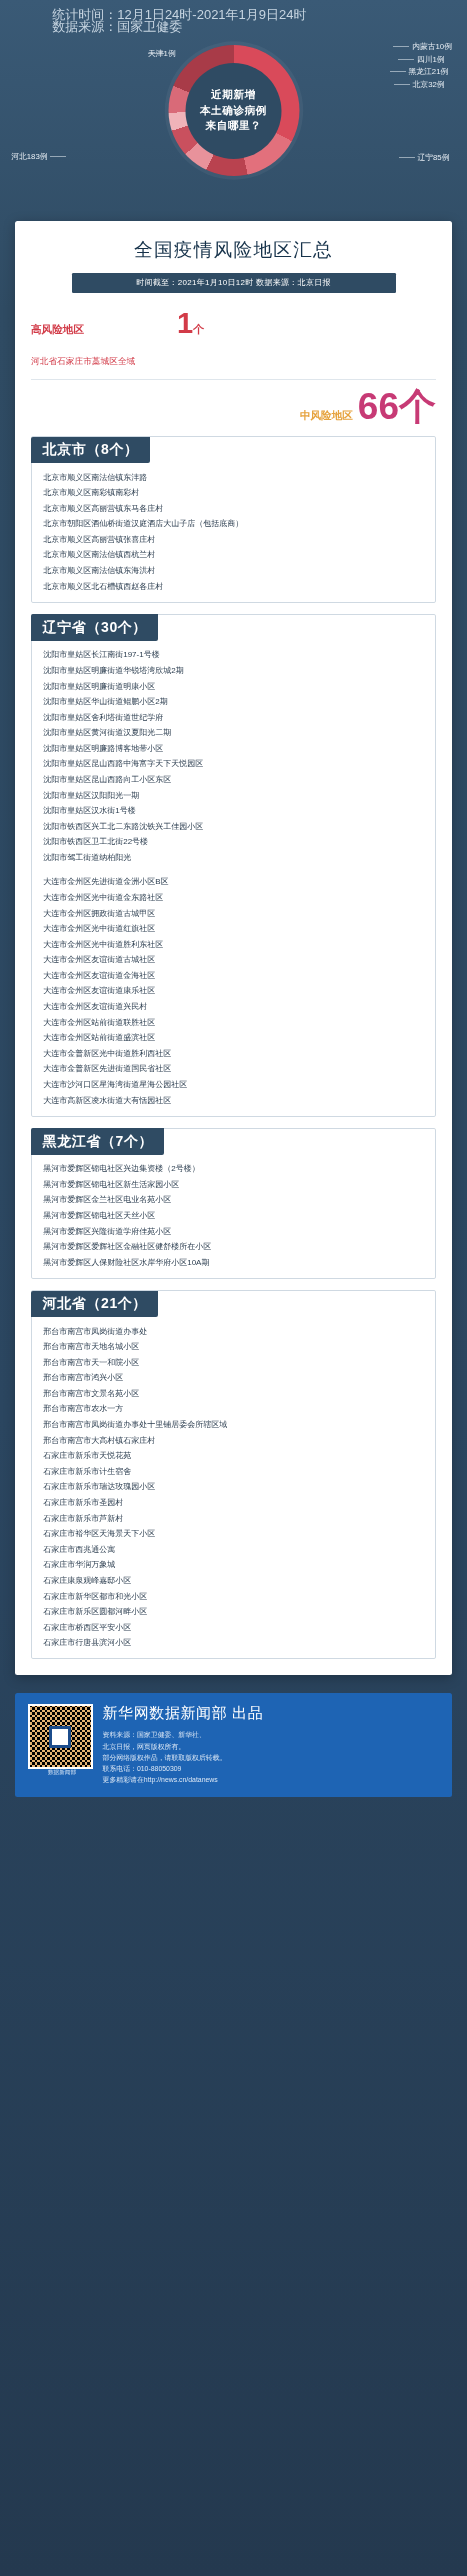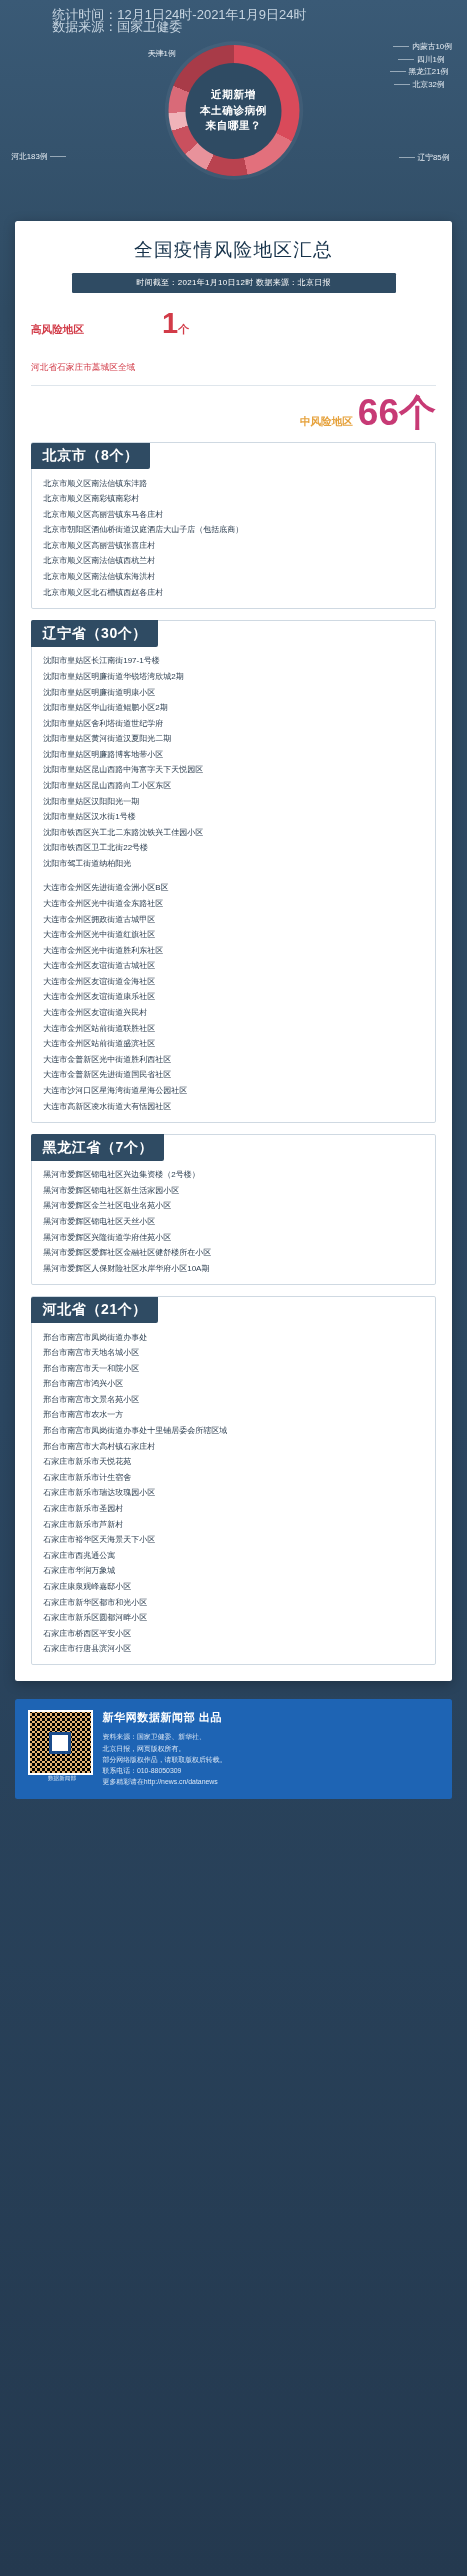--- a/index.html
+++ b/index.html
@@ -131,39 +131,39 @@
     text-align: center;
     padding: 4.4px 0;
     border-radius: 1.2px;
     letter-spacing: 0.3px;
   }
 
   .risk-block { padding: 0 16px; position: relative; }
   .risk-head {
     display: flex;
     align-items: baseline;
-    gap: 3px;
+    gap: 18px;
   }
   .risk-name-high {
     color: #d23b48;
     font-size: 10.6px;
     font-weight: bold;
   }
   .risk-num-high {
     color: #d23b48;
     font-size: 29px;
     font-weight: bold;
     line-height: 1;
     margin-left: 75px;
   }
   .risk-unit { font-size: 11.2px; font-weight: bold; }
   .high-list {
     color: #d23b48;
     font-size: 8.7px;
-    margin-top: 21px;
+    margin-top: 15px;
     line-height: 16px;
   }
   .hr {
     height: 0.6px;
     background: #dfe6ec;
     margin: 10px 0 0;
   }
   .mid-head {
     display: flex;
     align-items: baseline;
@@ -244,22 +244,22 @@
   .qr-cap {
     position: absolute;
     left: 0; bottom: -10px;
     width: 65px;
     text-align: center;
     font-size: 5.6px;
     color: #dce9f7;
   }
   .f-right { flex: 1; }
   .f-title {
-    font-size: 11px;
-    font-weight: bold;
+    font-size: 15px;
+    font-weight: normal;
     letter-spacing: 0.6px;
     margin-bottom: 6.2px;
   }
   .f-line {
     font-size: 6.9px;
     line-height: 11.2px;
     color: #dbe7f5;
   }
 </style>
 </head>

